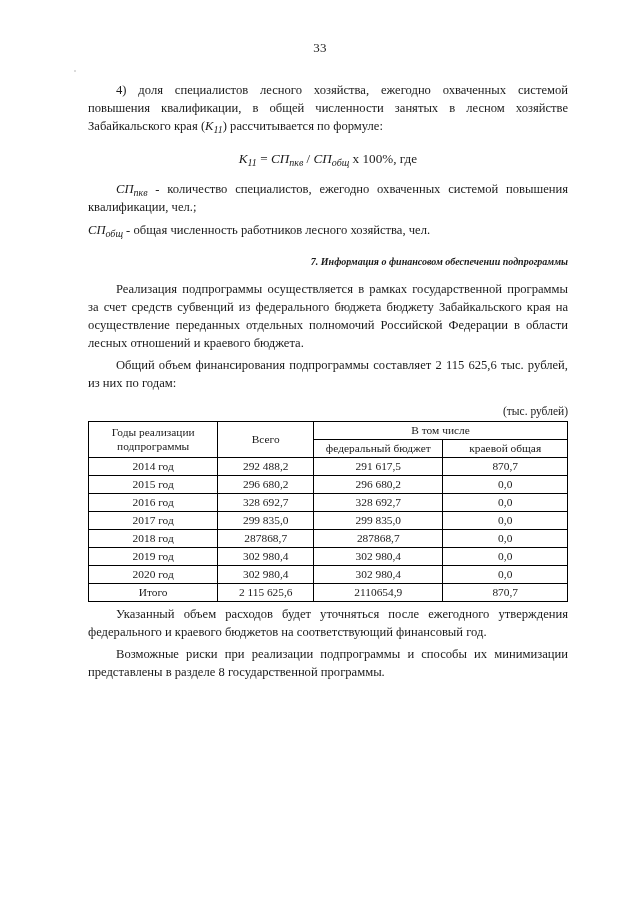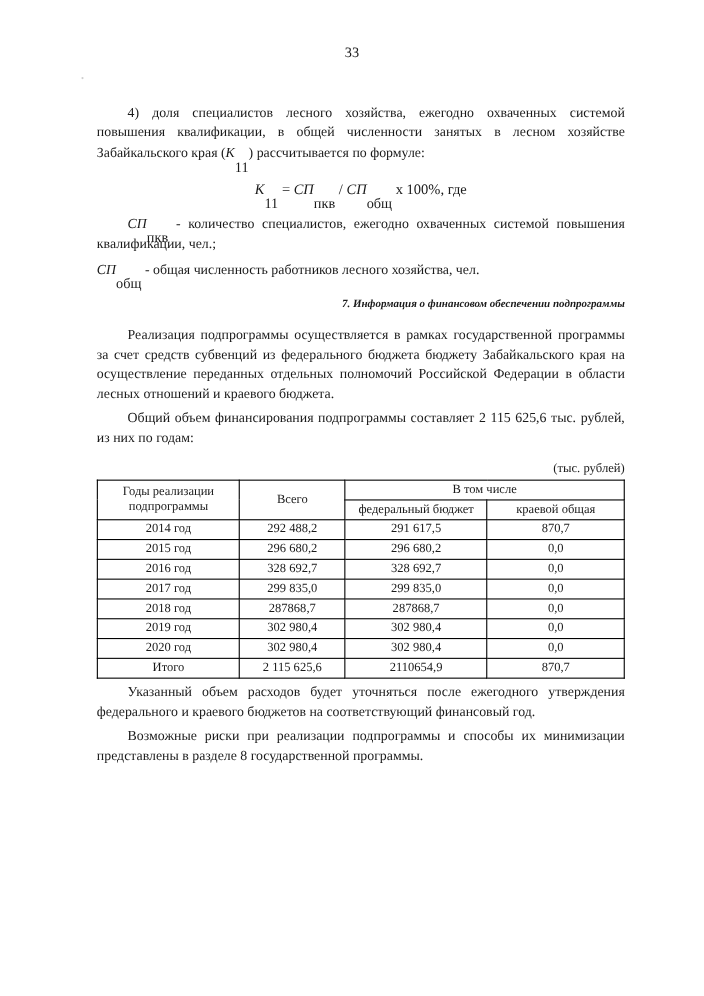--- a/index.html
+++ b/index.html
@@ -19,21 +19,21 @@
     position: relative;
     width: 640px;
     height: 905px;
     box-sizing: border-box;
     padding: 0;
   }
   .page-number {
     text-align: center;
     font-size: 13px;
     margin-top: 40px;
-    margin-bottom: 38px;
+    margin-bottom: 26px;
     letter-spacing: 0.2px;
   }
   .content {
     margin: 0 72px 0 88px;
     font-size: 12.6px;
     line-height: 1.42;
     text-align: justify;
   }
   p {
     margin: 0 0 0.35em 0;
@@ -46,24 +46,25 @@
   .formula {
     text-align: center;
     margin: 14px 0 13px 0;
     font-size: 13.2px;
     font-family: "Liberation Serif", serif;
   }
   .formula i {
     font-style: italic;
   }
   sub {
-    font-size: 13px;
+    font-size: 10px;
     vertical-align: baseline;
     position: relative;
-    top: 13px;
+    top: 3px;
+    font-style: italic;
   }
   .heading {
     text-align: right;
     font-weight: bold;
     font-style: italic;
     font-size: 10px;
     margin: 16px 0 12px 0;
     line-height: 1.35;
   }
   .heading2 {

